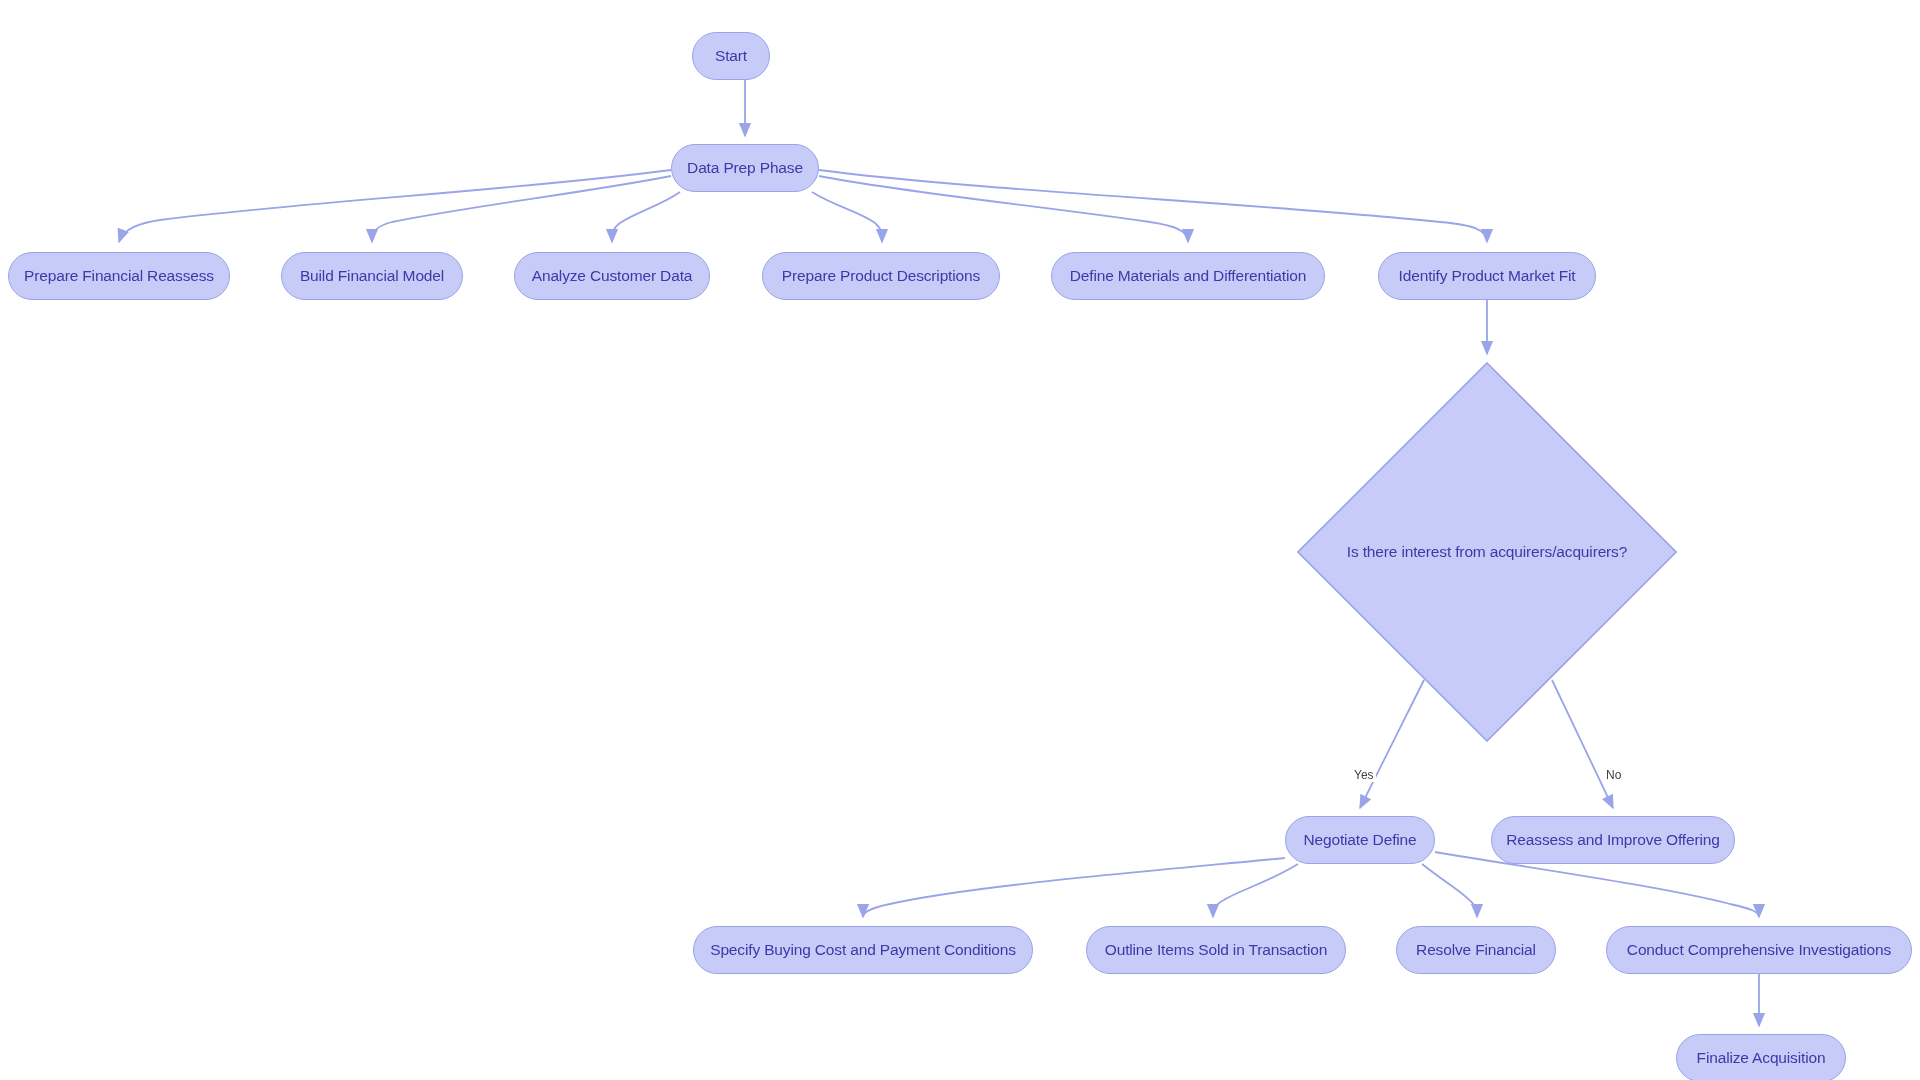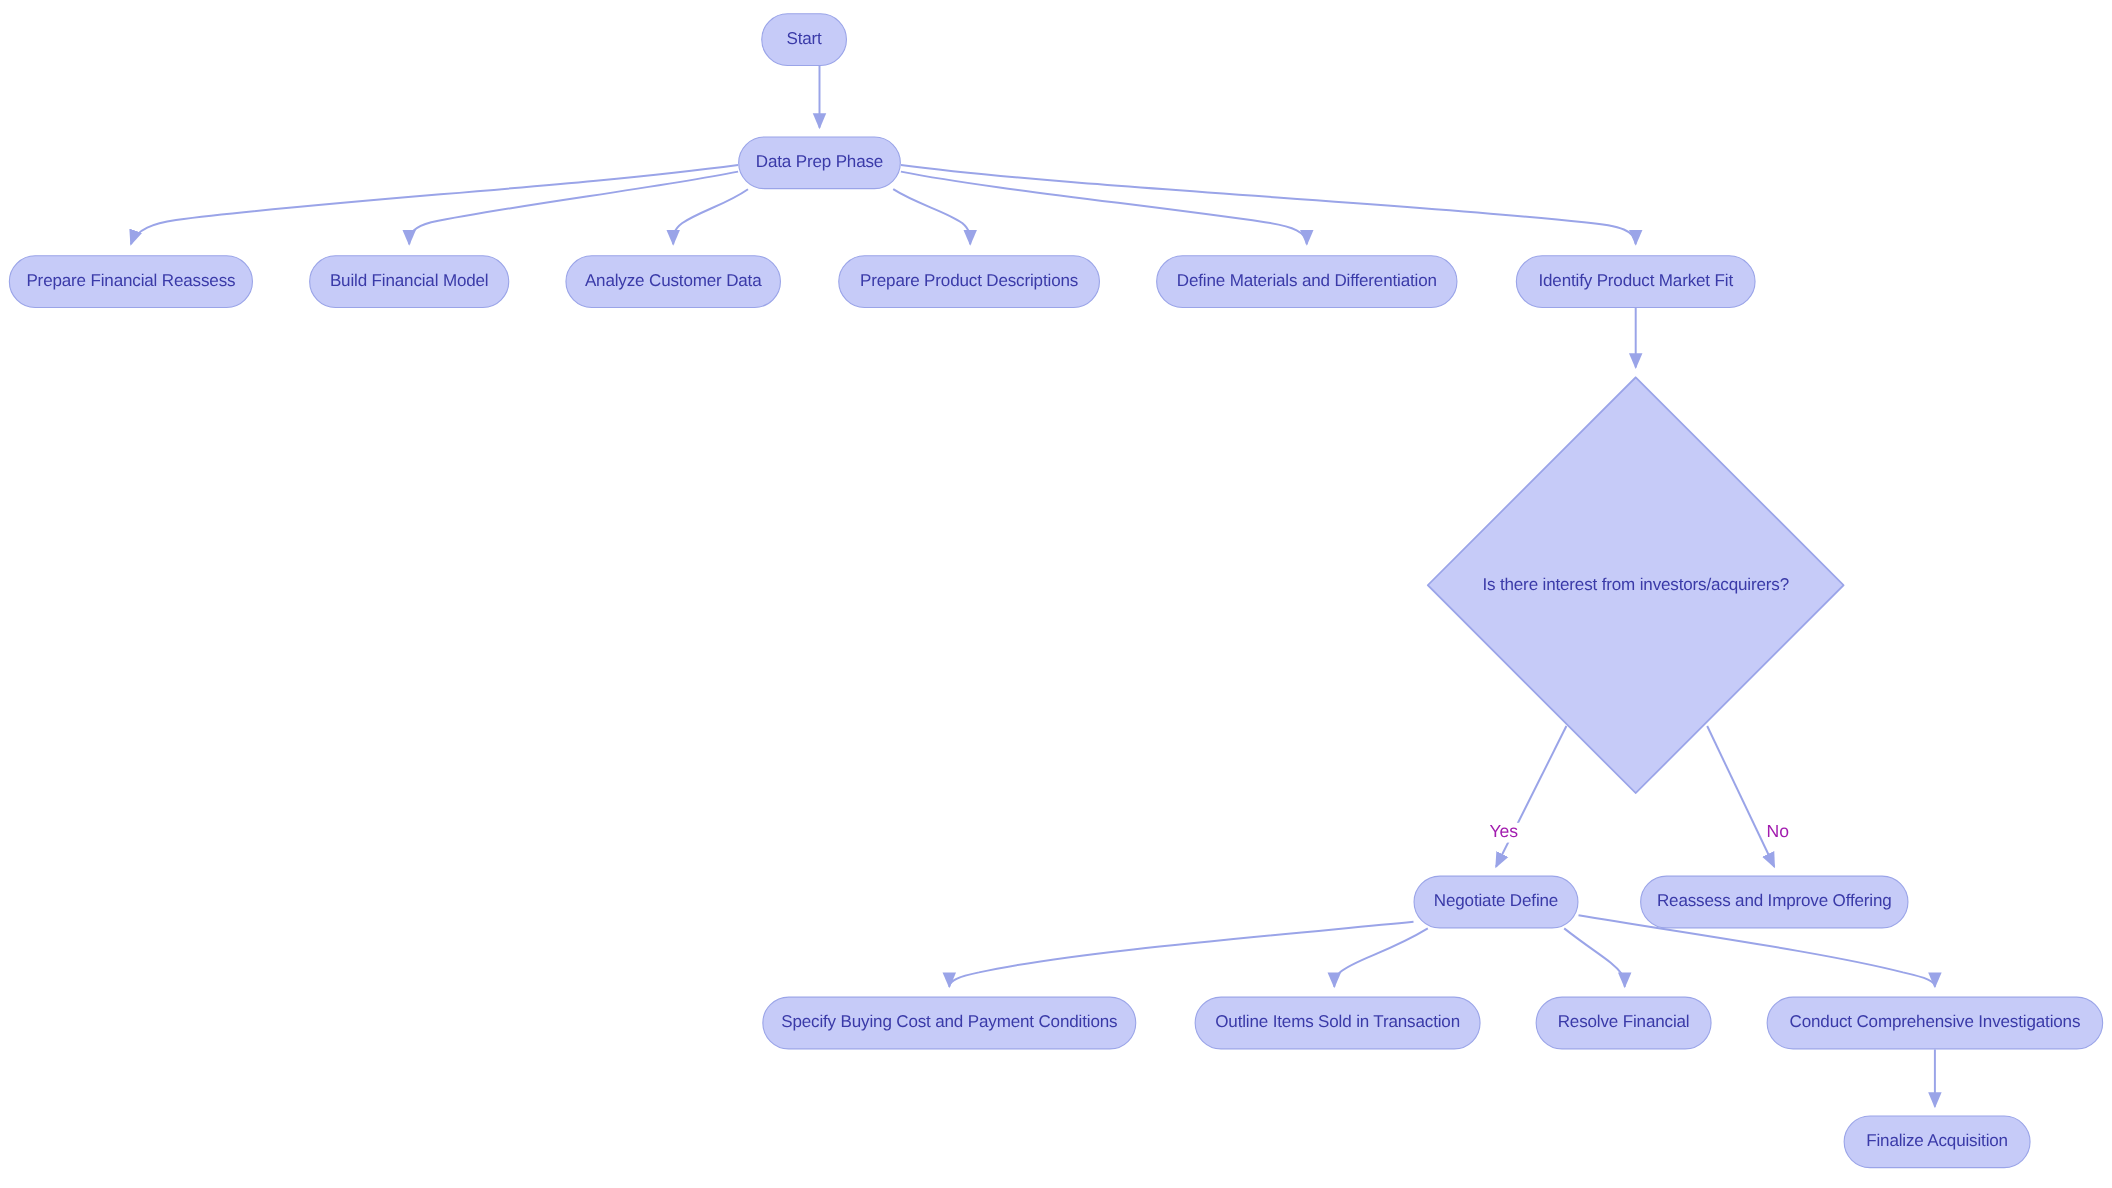--- a/index.html
+++ b/index.html
@@ -11,20 +11,21 @@
     width: 1920px;
     height: 1080px;
     overflow: hidden;
     font-family: "Liberation Sans", "DejaVu Sans", sans-serif;
   }
   #flow-root {
     position: relative;
     width: 1920px;
     height: 988px;
     background: #ffffff;
+    margin-top: 20px;
   }
   #edge-layer {
     position: absolute;
     top: 0;
     left: 0;
     width: 1920px;
     height: 1080px;
   }
   .node {
     position: absolute;
@@ -63,22 +64,22 @@
     position: relative;
     z-index: 2;
     color: #3a3aa8;
     font-size: 15.5px;
     letter-spacing: -0.15px;
     white-space: nowrap;
     line-height: 1;
   }
   .edge-label {
     position: absolute;
-    color: #a21caf;
-    font-size: 16px;
+    color: #404040;
+    font-size: 12px;
     line-height: 1;
     white-space: nowrap;
     background: #ffffff;
     padding: 1px 2px;
   }
 </style>
 </head>
 <body>
 
 <div id="flow-root">
@@ -144,21 +145,21 @@
   </div>
 
   <div class="node" style="left:1378px; top:232px; width:218px; height:48px;">
     <span class="node-label">Identify Product Market Fit</span>
   </div>
 
   <div class="decision" style="left:1297px; top:342px; width:380px; height:380px;">
     <svg class="dia-shape" viewBox="0 0 380 380" xmlns="http://www.w3.org/2000/svg" preserveAspectRatio="none">
       <polygon points="190,1 379,190 190,379 1,190" fill="#c6cbf8" stroke="#9aa4e8" stroke-width="1.6"></polygon>
     </svg>
-    <span class="decision-label">Is there interest from investors/acquirers?</span>
+    <span class="decision-label">Is there interest from acquirers/acquirers?</span>
   </div>
 
   <div class="node" style="left:1285px; top:796px; width:150px; height:48px;">
     <span class="node-label">Negotiate Define</span>
   </div>
 
   <div class="node" style="left:1491px; top:796px; width:244px; height:48px;">
     <span class="node-label">Reassess and Improve Offering</span>
   </div>
 

